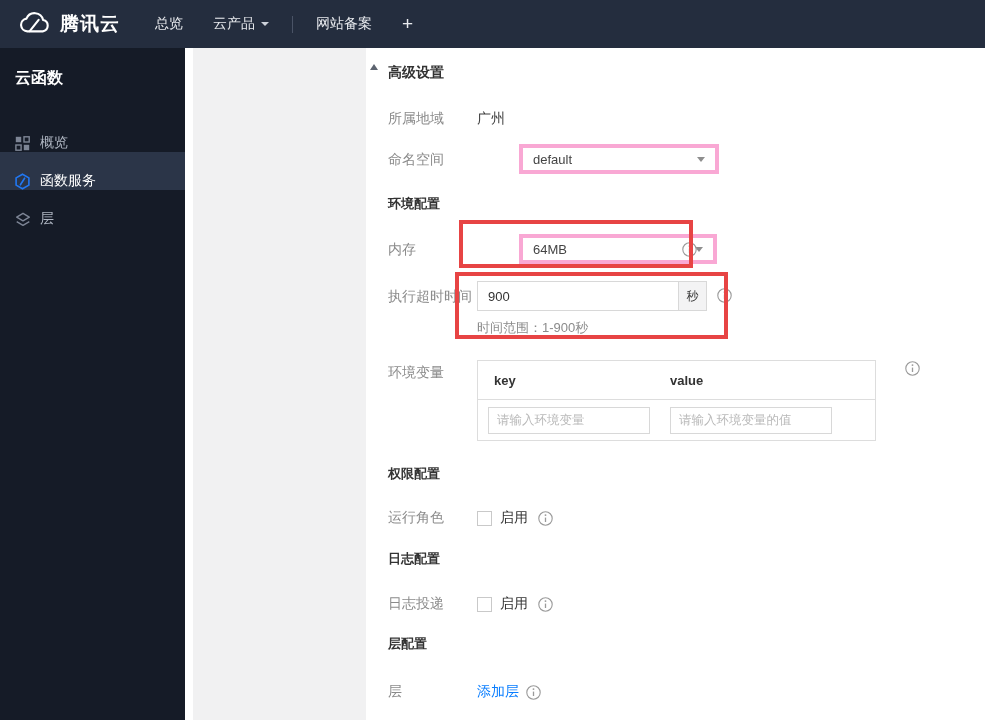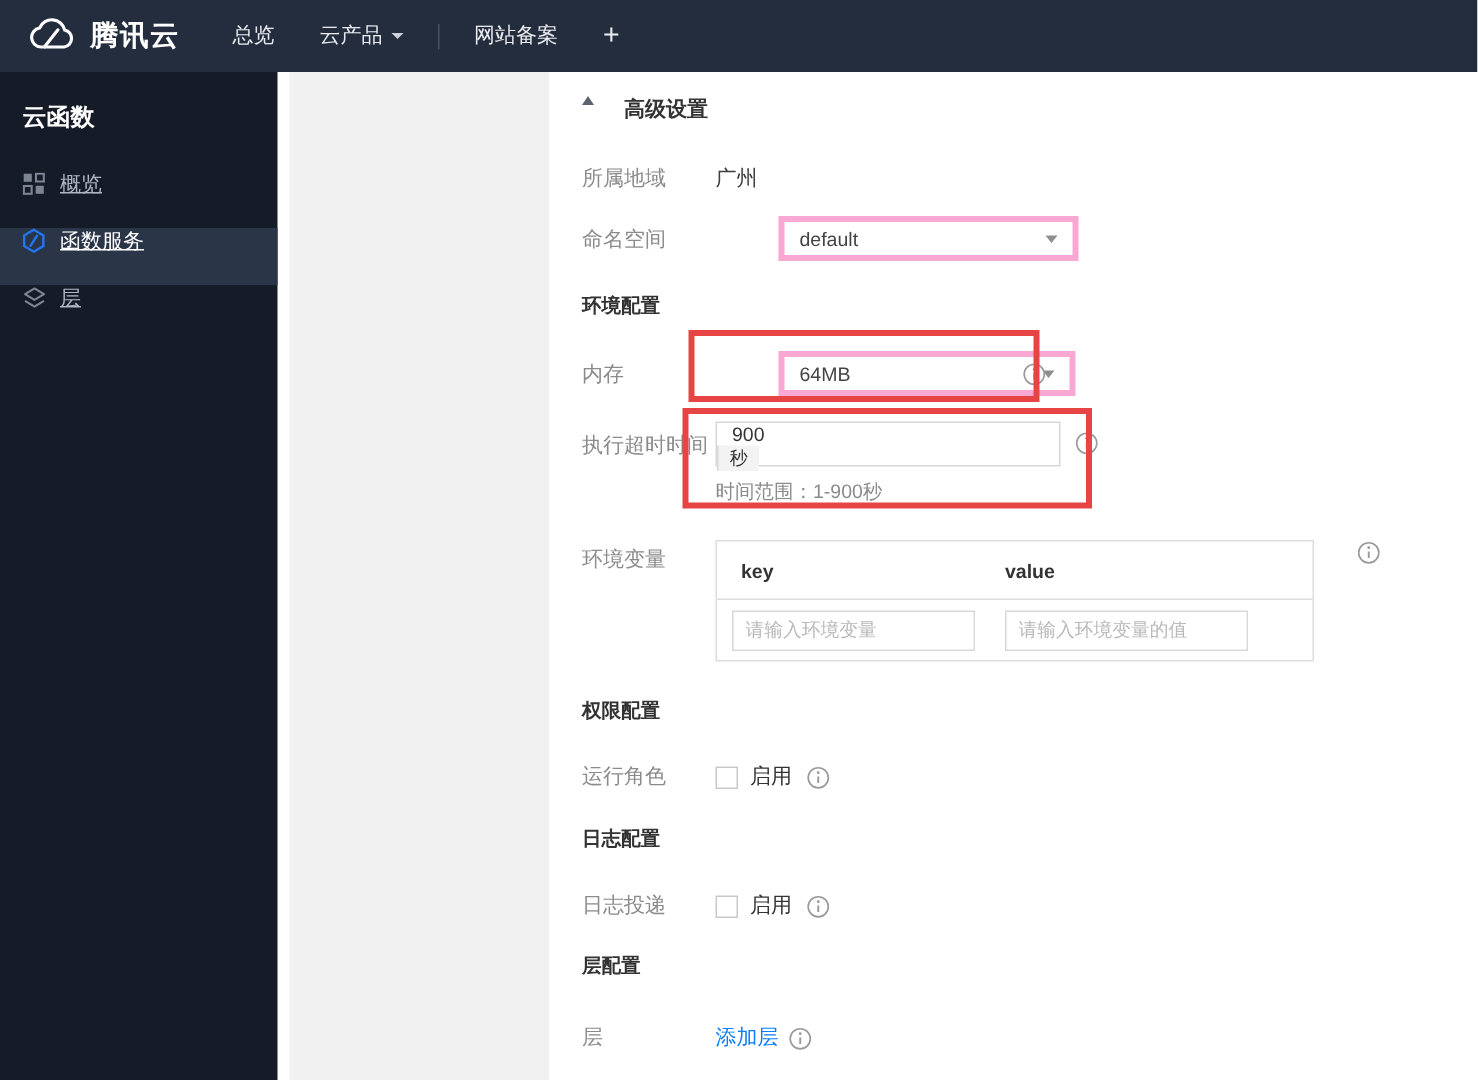--- a/index.html
+++ b/index.html
@@ -15,42 +15,42 @@
   .brand-name { font-size:19px; font-weight:bold; letter-spacing:1px; }
   .topnav { display:flex; align-items:center; margin-left:20px; font-size:14px; color:#e8eaee; height:48px; }
   .topnav-item { padding:0 15px; height:48px; display:flex; align-items:center; gap:6px; cursor:pointer; white-space:nowrap; }
   .caret-down-sm { width:0; height:0; border-left:4px solid transparent; border-right:4px solid transparent; border-top:4.5px solid #cdd2da; }
   .topnav-divider { width:1px; height:17px; background:#4a5366; margin:0 8px; }
   .plus-item { font-size:19px; font-weight:normal; }
   
   .sidebar { position:absolute; top:48px; bottom:0; left:0; width:185px; background:#151b27; }
   .sidebar-title { color:#fff; font-size:16px; font-weight:bold; padding:20px 0 0 15px; }
   .side-items { margin-top:25px; }
-  .side-item { height:38px; display:flex; align-items:flex-start; padding-left:14px; gap:9px;
-    font-size:14px; color:#afb6c2; cursor:pointer;text-decoration:underline; }
+  .side-item { height:38px; display:flex; align-items:flex-end; padding-left:14px; gap:9px;
+    font-size:14px; color:#afb6c2; cursor:pointer; }
   .side-item.active { background:#2b3548; color:#fff; }
   .side-icon { width:17px; height:17px; display:inline-flex; align-items:center; justify-content:center; flex:none; }
   
   .graypanel { position:absolute; top:48px; bottom:0; left:193px; width:173px; background:#f1f1f2; }
   .content { position:absolute; top:48px; bottom:0; left:366px; width:619px; background:#fff; }
   
   .abs { position:absolute; }
   .lbl { color:#8b8b8b; font-size:14px; }
   .val { color:#3c3c3c; font-size:14px;font-family:Liberation Mono, monospace; }
   .heading { position:absolute; left:22px; font-size:13px; font-weight:bold; color:#333; }
-  .adv-header { position:absolute; left:22px; top:16px; display:flex; align-items:flex-start; gap:20px; cursor:pointer; }
+  .adv-header { position:absolute; left:4px; top:16px; display:flex; align-items:flex-start; gap:10px; cursor:pointer; }
   .tri-up { width:0; height:0; border-left:4.5px solid transparent; border-right:4.5px solid transparent; border-bottom:6px solid #5d6470; }
   .adv-title { font-size:14px; font-weight:bold; color:#333; }
   .selectbox { position:absolute; width:200px; height:30px; border:4px solid #f9a8d4; background:#fff;
     display:flex; align-items:center; justify-content:space-between; padding:0 10px;
     font-size:13px; color:#444; cursor:pointer;margin-left:42px; }
   .caret-down { width:0; height:0; border-left:4.5px solid transparent; border-right:4.5px solid transparent; border-top:5.5px solid #8e8e8e; }
   .redbox { position:absolute; border:4px solid #e74444; z-index:6; pointer-events:none; }
   .info-icon { display:inline-flex; width:15px; height:15px; flex:none; }
-  .input-group { position:absolute; display:flex; height:30px; border:1px solid #d8d8d8; background:#fff;flex-direction:column; }
+  .input-group { position:absolute; display:flex; height:30px; border:1px solid #d8d8d8; background:#fff; }
   .text-input { border:none; outline:none; flex:1; font-size:13px; color:#333; padding:0 10px;
     font-family:"Liberation Sans","DejaVu Sans",sans-serif; }
   .unit-addon { width:28px; background:#f3f3f4; border-left:1px solid #d8d8d8; display:flex;
     align-items:center; justify-content:center; font-size:12px; color:#333; }
   .hint { position:absolute; font-size:13px; color:#8b8b8b; }
   .envtable { position:absolute; left:111px; top:312px; width:399px; border:1px solid #ddd; background:#fff; }
   .envtable-header { display:flex; align-items:center; height:39px; border-bottom:1px solid #ddd;
     font-size:13px; font-weight:bold; color:#333; }
   .th-key { width:192px; padding-left:16px; }
   .th-value { flex:1; }

